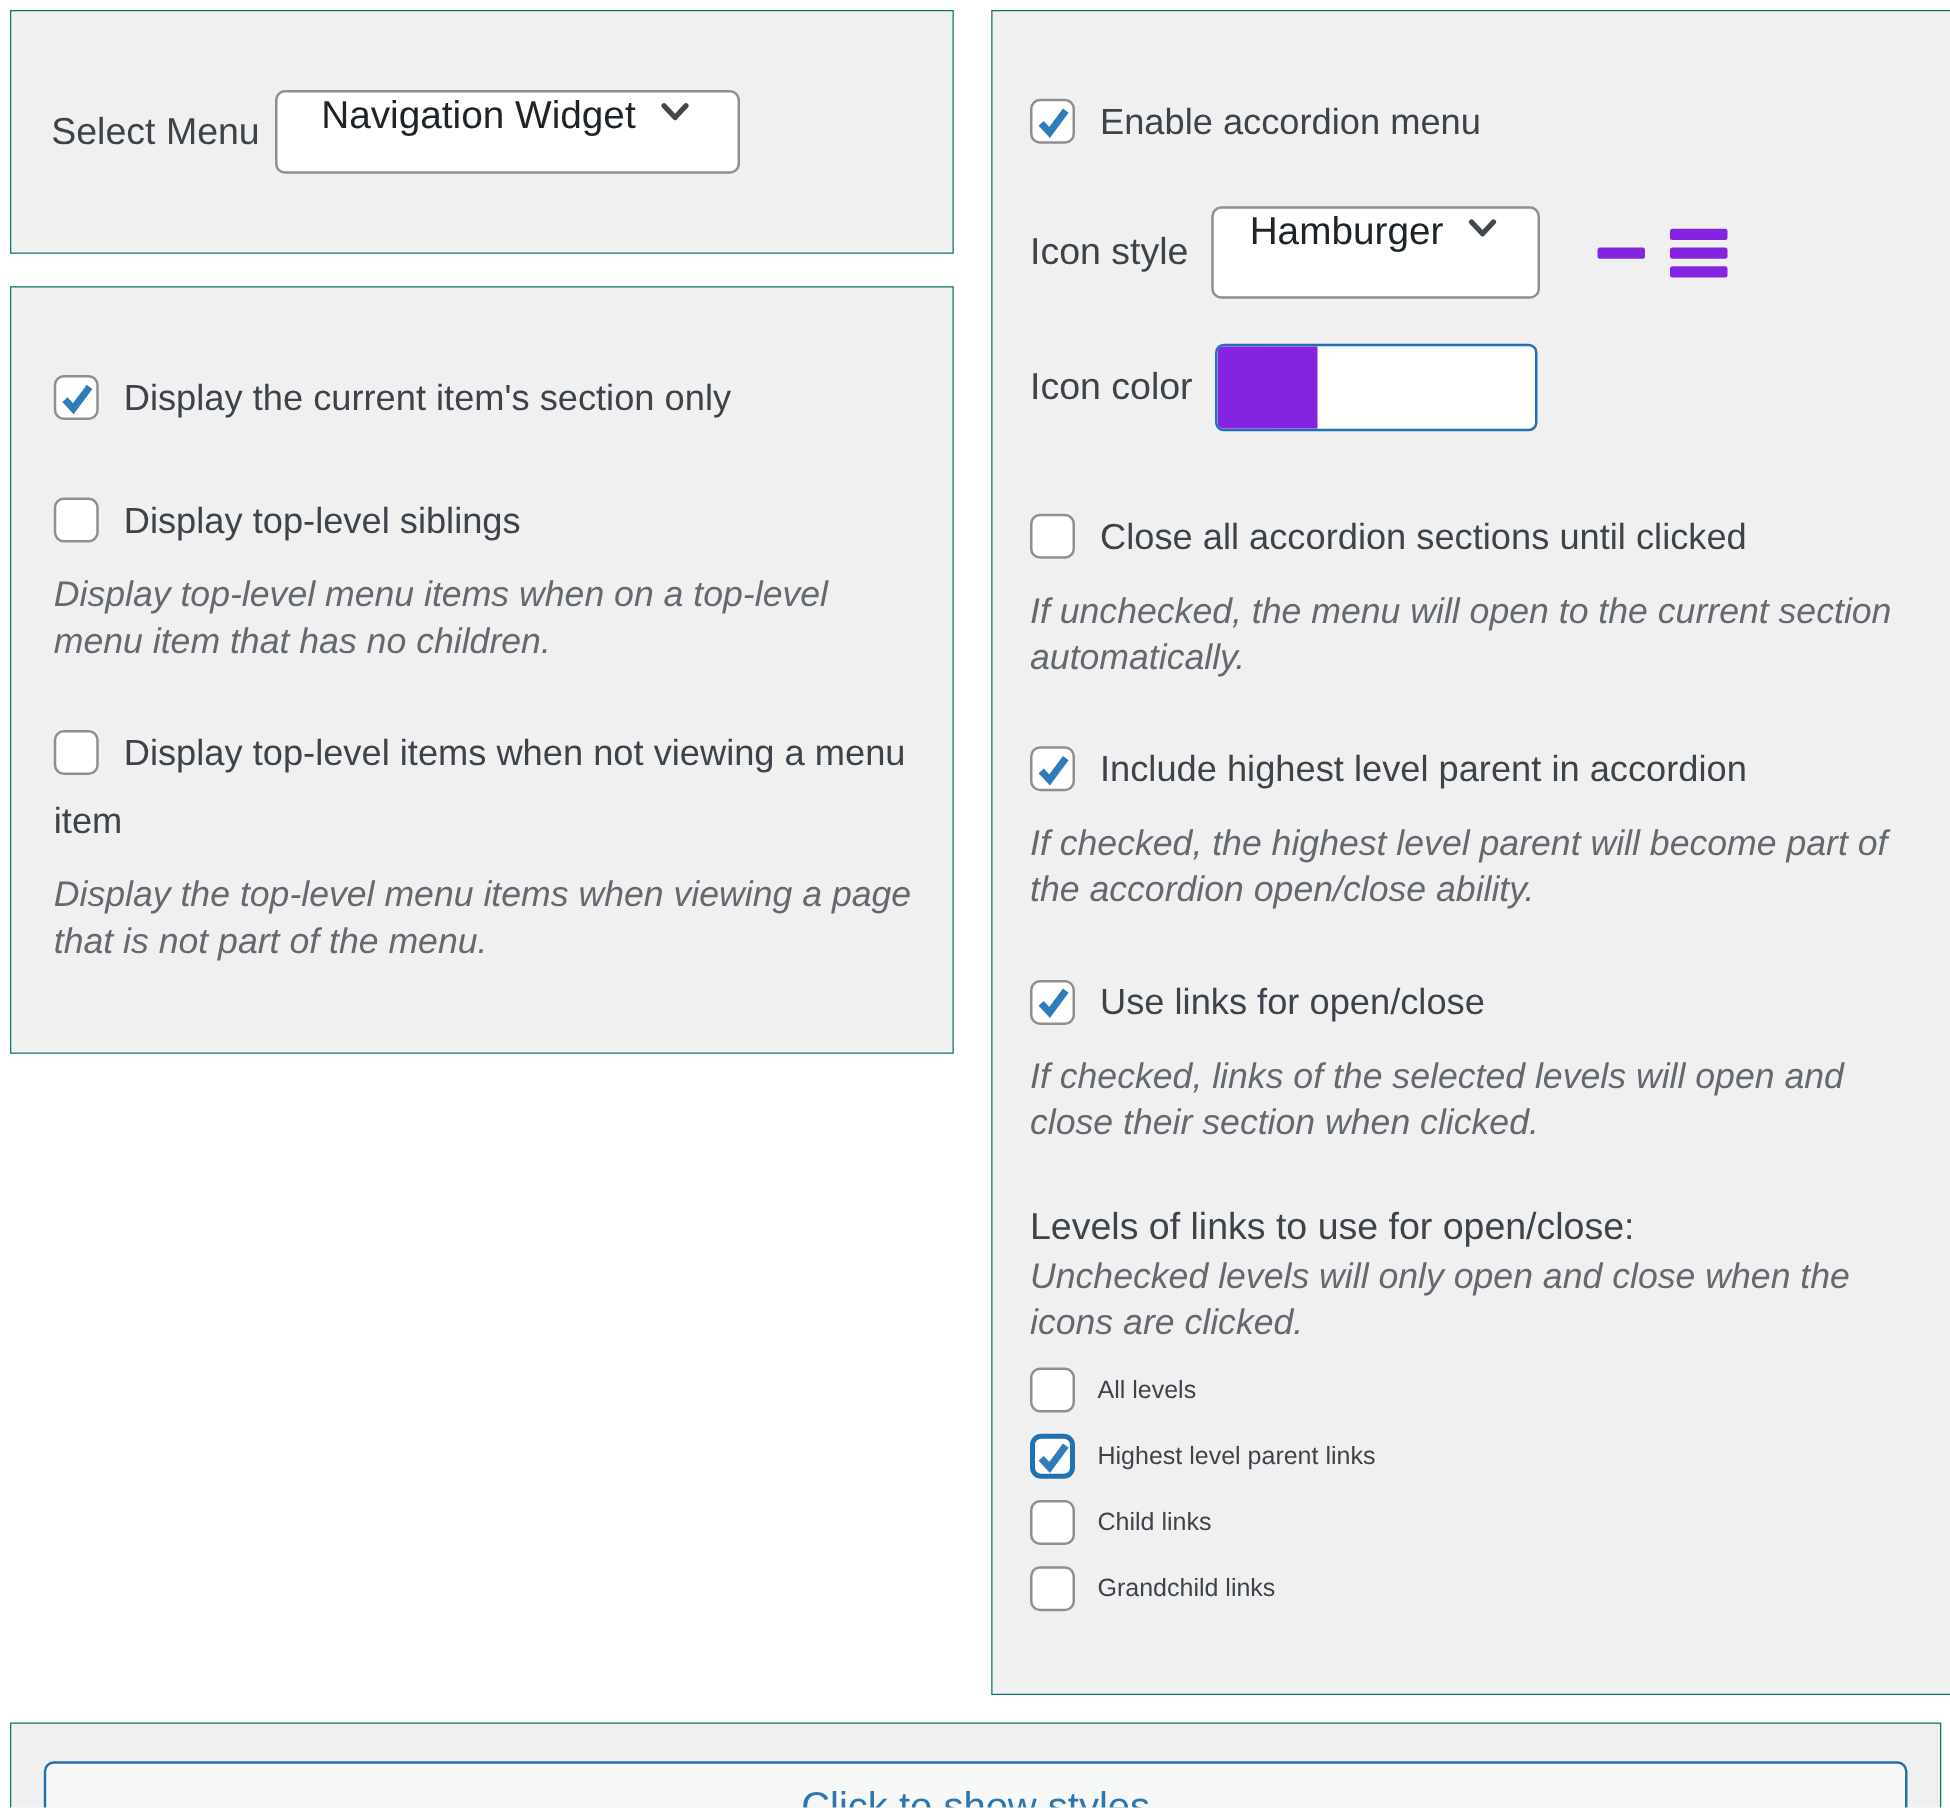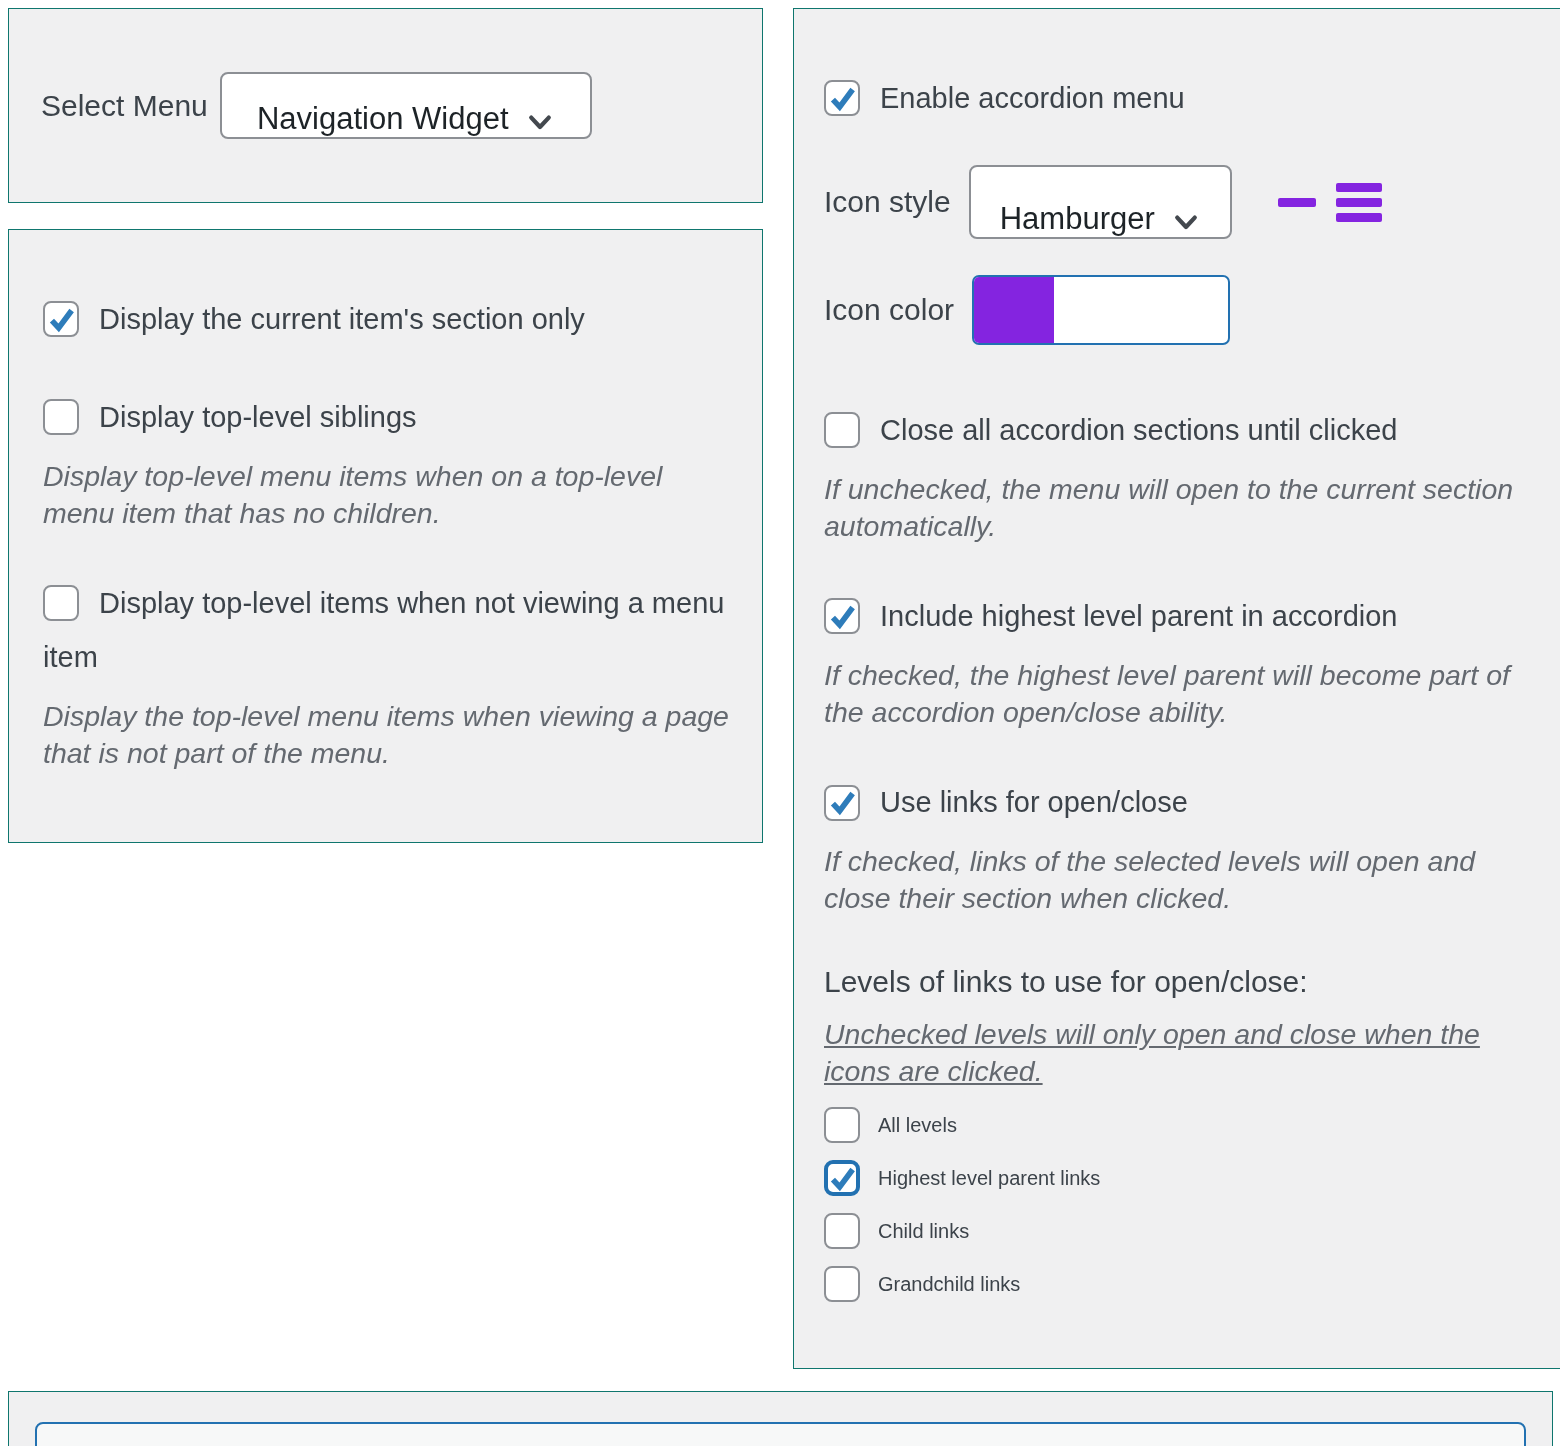--- a/index.html
+++ b/index.html
@@ -13,21 +13,21 @@
   .columns{display:flex;gap:30px;align-items:flex-start;}
   .col-left{width:755px;display:flex;flex-direction:column;gap:26px;flex:none;}
   .col-right{width:856px;flex:none;}
   .panel{background:#f0f0f1;border:1px solid #0f766e;box-sizing:border-box;}
 
   
   .menu-panel{height:195px;display:flex;align-items:center;padding:0 32px;}
   .form-label{font-size:30px;color:#3c434a;flex:none;}
   .select{
     background:#fff;border:2px solid #8c8f94;border-radius:8px;
-    height:67px;display:inline-flex;align-items:flex-end;justify-content:center;
+    height:67px;display:inline-flex;align-items:flex-start;justify-content:center;
     gap:16px;padding:0 26px;box-sizing:border-box;cursor:pointer;
     font-size:31px;color:#1d2327;white-space:nowrap;
   }
   .menu-panel .select{margin-left:12px;min-width:372px;}
   .chev{width:30px;height:30px;flex:none;}
 
   
   .opts-panel{padding:62px 30px 70px 34px;}
   .opt{margin-top:44px;}
   .opt:first-child{margin-top:0;}
@@ -61,21 +61,21 @@
     display:flex;align-items:stretch;overflow:hidden;cursor:pointer;padding:0;
     font-family:inherit;
   }
   .swatch{width:80px;flex:none;}
   .color-btn-label{
     flex:1;display:flex;align-items:center;justify-content:center;
     font-size:29px;color:#3c434a;background:#fff;
   }
   .first-opt{margin-top:58px;}
   .levels-heading{margin:48px 0 0 0;font-size:30px;color:#3c434a;font-weight:400;}
-  .levels-desc{margin-top:17px;text-decoration:underline;}
+  .levels-desc{margin-top:4px;}
   .levels-list{margin-top:16px;}
   .level-row{line-height:36px;margin-top:17px;display:flex;align-items:center;}
   .level-row .cb{top:0;margin-right:18px;flex:none;}
   .level-label{font-size:20px;color:#3c434a;}
 
   
   .footer{margin-top:22px;padding:30px 26px;box-sizing:border-box;}
   .footer-btn{
     display:block;width:100%;height:72px;box-sizing:border-box;cursor:pointer;
     background:#f7f8f8;border:2px solid #2271b1;border-radius:8px;

